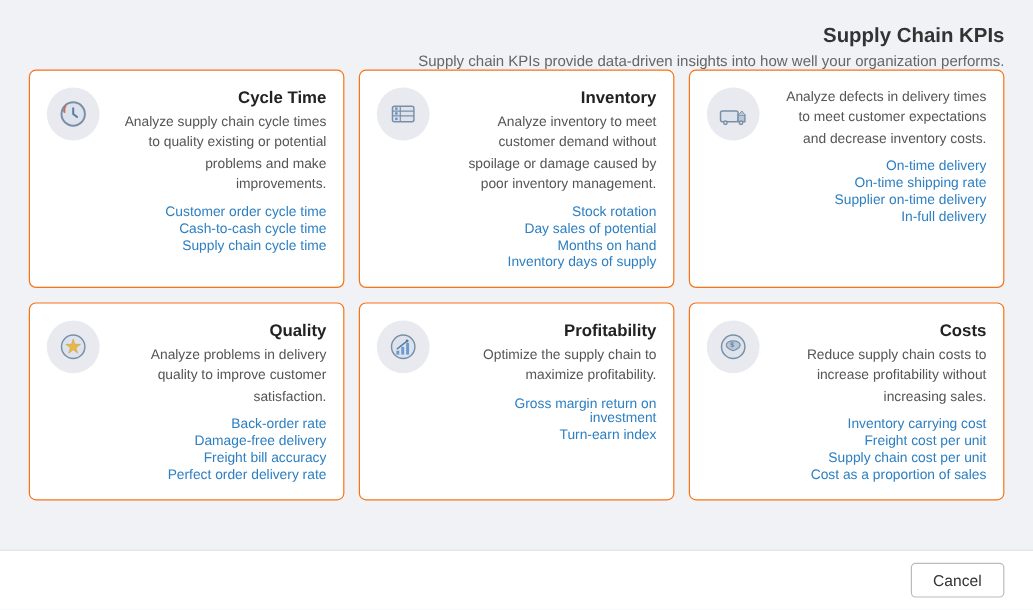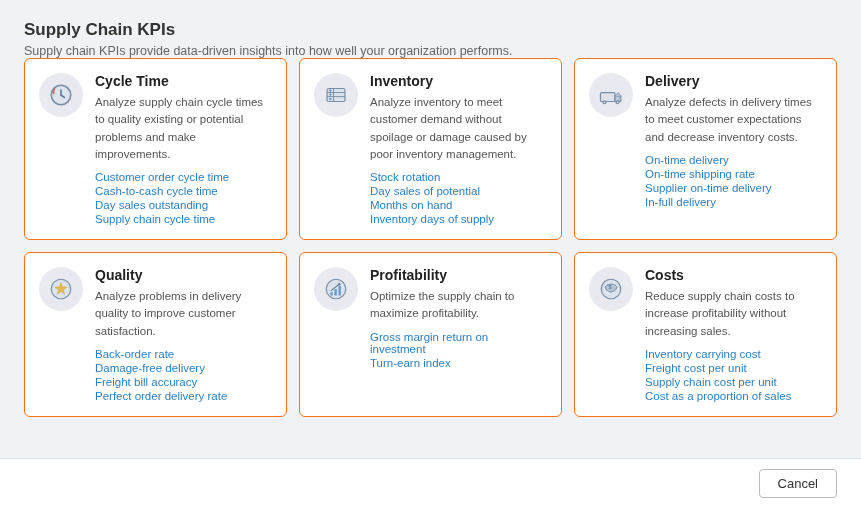--- a/index.html
+++ b/index.html
@@ -9,20 +9,21 @@
       width: 861px;
       height: 508px;
       overflow: hidden;
       display: flex;
       flex-direction: column;
     }
     .main-content {
       flex: 1;
       padding: 20px 24px 16px 24px;
       overflow: auto;
+      text-align: right;
     }
     .page-title {
       font-size: 17px;
       font-weight: 600;
       color: #333;
       margin-bottom: 4px;
     }
     .page-subtitle {
       font-size: 12.5px;
       color: #666;
@@ -117,21 +118,20 @@
           <path d="M8 8 Q6 11 7 14" stroke="#c07060" stroke-width="2" stroke-linecap="round" fill="none"></path>
           <path d="M7 14 L5 13 L8 11 Z" fill="#c07060"></path>
         </svg>
       </div>
       <div class="card-body">
         <div class="card-title">Cycle Time</div>
         <div class="card-desc">Analyze supply chain cycle times to quality existing or potential problems and make improvements.</div>
         <div class="card-links">
           <a class="card-link">Customer order cycle time</a>
           <a class="card-link">Cash-to-cash cycle time</a>
-          <a class="card-link">Day sales outstanding</a>
           <a class="card-link">Supply chain cycle time</a>
         </div>
       </div>
     </div>
 
     <div class="card">
       <div class="card-icon">
         <svg viewBox="0 0 32 32" fill="none" xmlns="http://www.w3.org/2000/svg">
           <rect x="5" y="8" width="22" height="16" rx="2" fill="#dce3ec" stroke="#7a8fa6" stroke-width="1.5"></rect>
           <line x1="5" y1="13" x2="27" y2="13" stroke="#7a8fa6" stroke-width="1.2"></line>
@@ -160,21 +160,20 @@
           <rect x="3" y="13" width="18" height="11" rx="2" fill="#dce3ec" stroke="#7a8fa6" stroke-width="1.5"></rect>
           <path d="M21 17 L28 17 L28 24 L21 24 Z" fill="#b8c8d8" stroke="#7a8fa6" stroke-width="1.5"></path>
           <path d="M21 17 L25 13 L28 17" fill="#b8c8d8" stroke="#7a8fa6" stroke-width="1"></path>
           <circle cx="8" cy="25" r="2.5" fill="#7a8fa6"></circle>
           <circle cx="24" cy="25" r="2.5" fill="#7a8fa6"></circle>
           <circle cx="8" cy="25" r="1" fill="#dce3ec"></circle>
           <circle cx="24" cy="25" r="1" fill="#dce3ec"></circle>
         </svg>
       </div>
       <div class="card-body">
-        <div class="card-title">Delivery</div>
         <div class="card-desc">Analyze defects in delivery times to meet customer expectations and decrease inventory costs.</div>
         <div class="card-links">
           <a class="card-link">On-time delivery</a>
           <a class="card-link">On-time shipping rate</a>
           <a class="card-link">Supplier on-time delivery</a>
           <a class="card-link">In-full delivery</a>
         </div>
       </div>
     </div>
 

